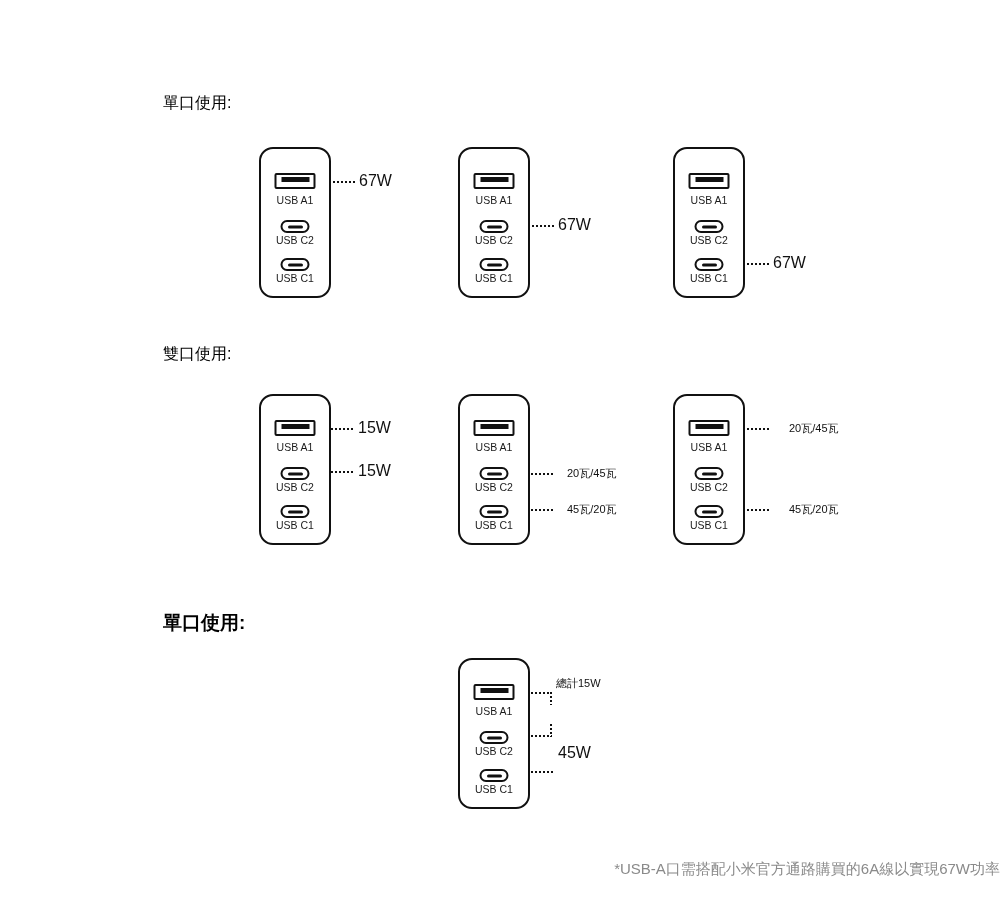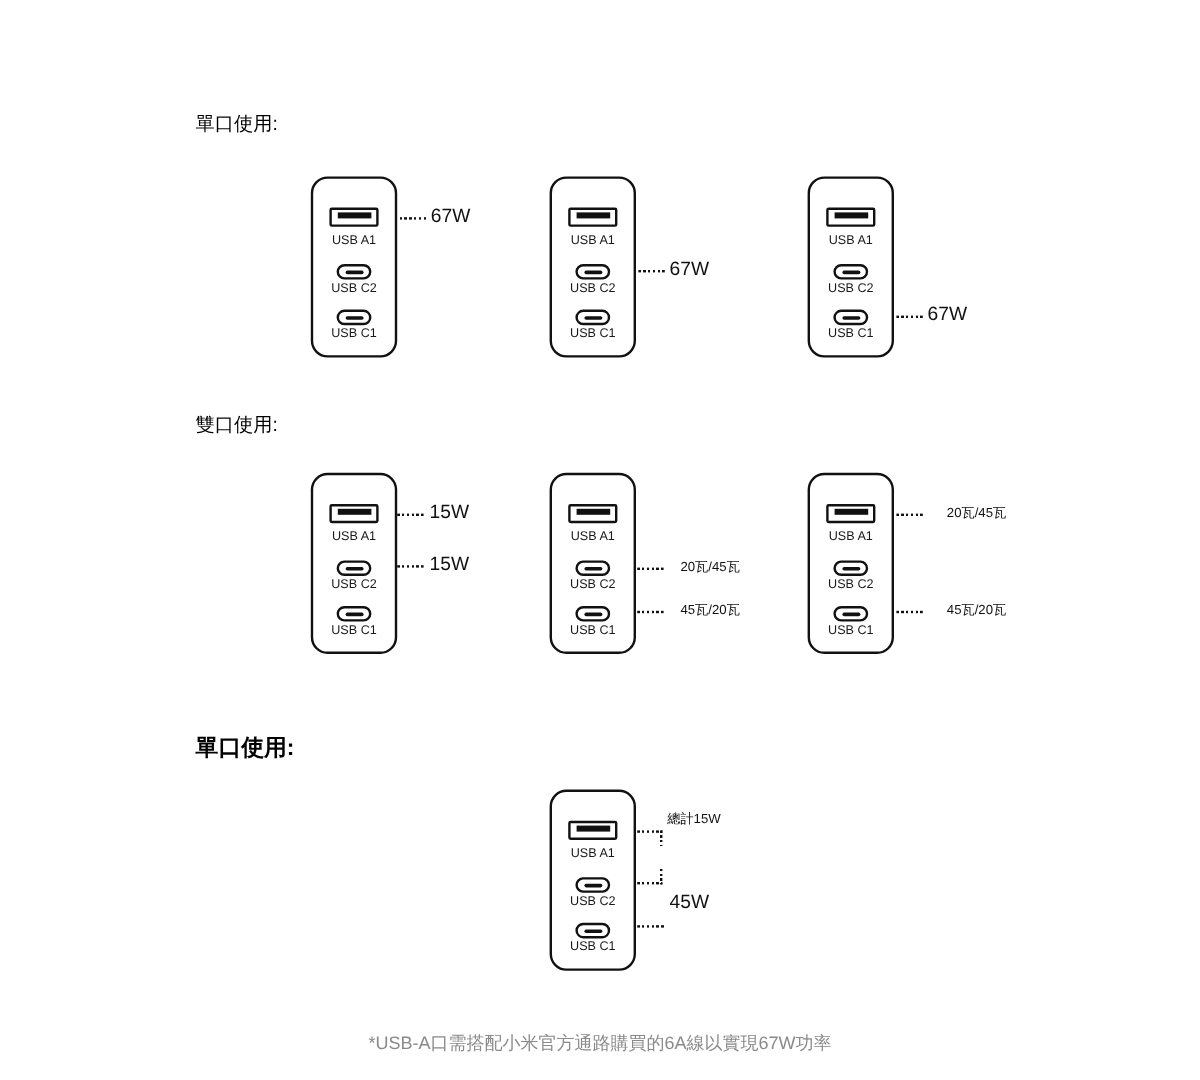--- a/index.html
+++ b/index.html
@@ -24,21 +24,21 @@
     width:29px;height:13px;box-sizing:border-box;border:2px solid #111;border-radius:7px;
   }
   .port-c .cline{position:absolute;left:50%;top:50%;transform:translate(-50%,-50%);width:15px;height:3px;background:#111;border-radius:2px;}
   .plabel{position:absolute;left:0;right:0;text-align:center;font-size:10.5px;line-height:11px;color:#1a1a1a;white-space:nowrap;}
 
   .hdash{position:absolute;height:2px;background:repeating-linear-gradient(90deg,#111 0 2px,transparent 2px 4px);}
   .vdash{position:absolute;width:2px;background:repeating-linear-gradient(180deg,#111 0 2px,transparent 2px 4px);}
   .power-big{position:absolute;font-size:16px;line-height:16px;font-weight:500;color:#111;white-space:nowrap;}
   .power-small{position:absolute;font-size:11px;line-height:13px;color:#111;white-space:nowrap;}
 
-  .footnote{position:absolute;left:0;right:0;top:860px;text-align:center;font-size:15px;color:#8a8a8a;white-space:nowrap;}
+  .footnote{position:absolute;left:0;right:0;top:860px;text-align:right;font-size:15px;color:#8a8a8a;white-space:nowrap;}
 </style>
 </head>
 <body>
 
 <div id="stage">
 
   <div class="section-title" style="left:163px;top:93px">單口使用:</div>
 
   <div class="charger" style="left:259px;top:147px">
     <div class="port-a">

